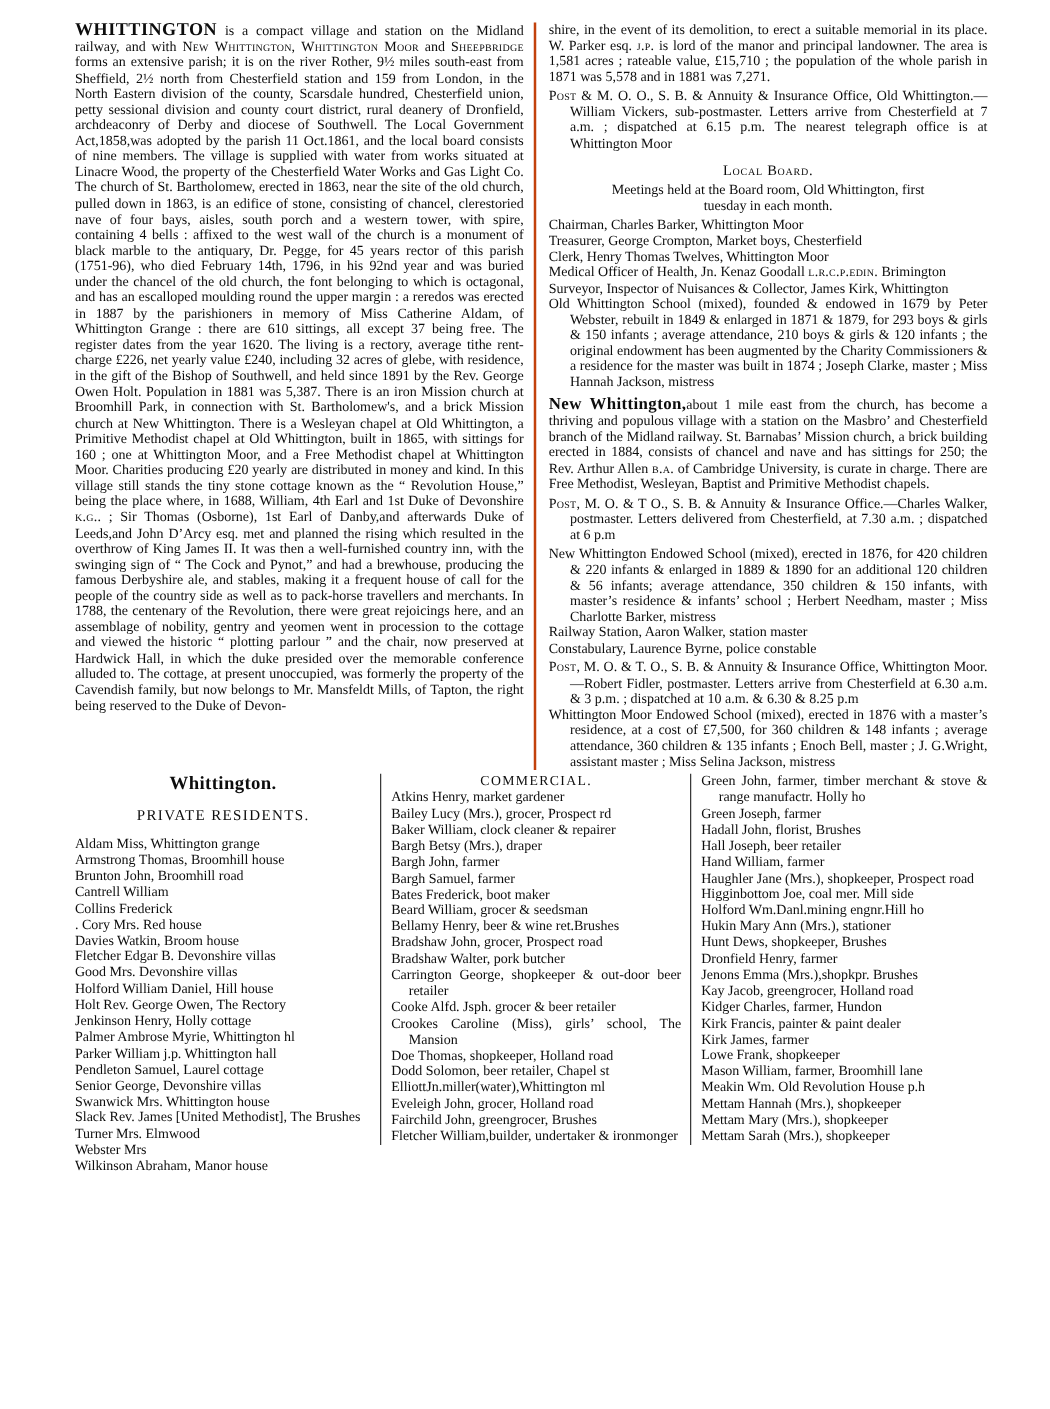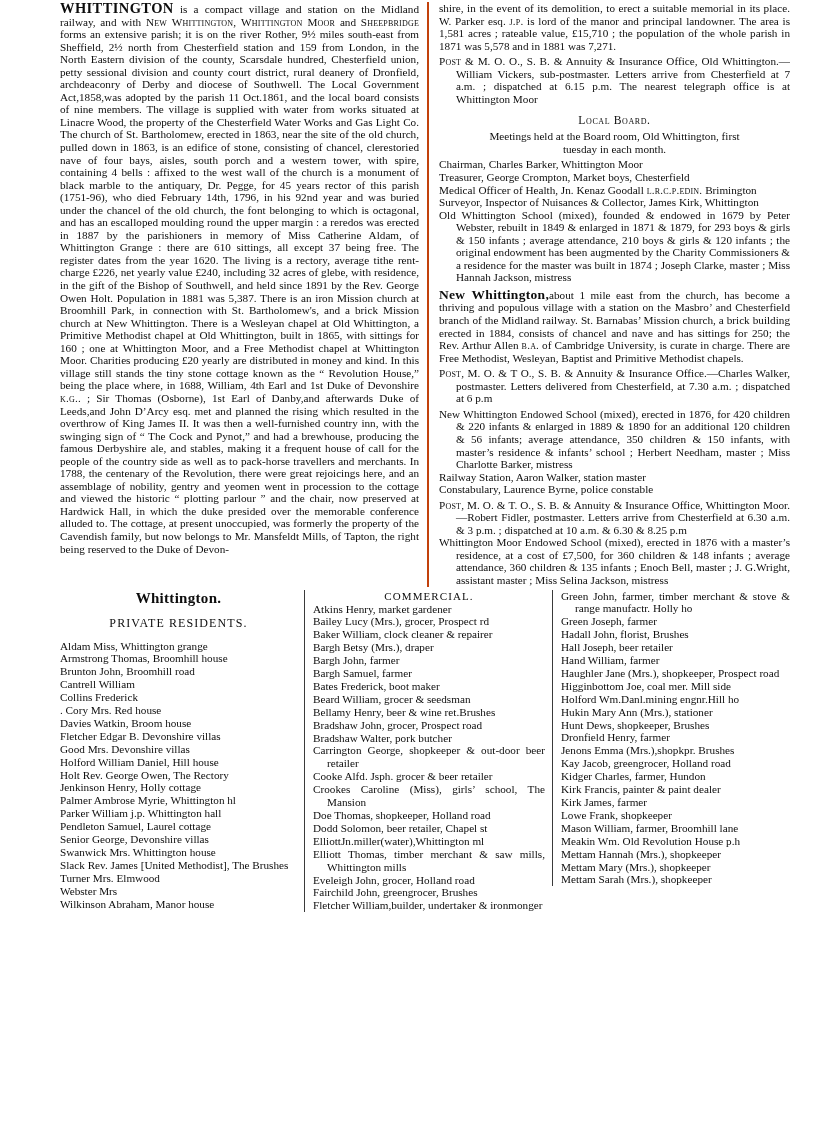--- a/index.html
+++ b/index.html
@@ -11,21 +11,21 @@
     width: 840px;
     height: 1127px;
     font-family: "Liberation Serif", "DejaVu Serif", serif;
     color: #0d0d0d;
     position: relative;
     overflow: hidden;
   }
   .page {
     position: absolute;
     left: 60px;
-    top: 2px;
+    top: 18px;
     width: 730px;
     height: 1100px;
   }
 
   
   .top-block {
     display: flex;
     align-items: flex-start;
     width: 730px;
   }
@@ -165,20 +165,21 @@
 
       <div class="section-head">Local Board.</div>
 
       <p class="meeting">Meetings held at the Board room, Old Whittington, first</p>
       <p class="meeting">tuesday in each month.</p>
 
       <div class="gap-sm"></div>
 
       <p class="entry flat">Chairman, Charles Barker, Whittington Moor</p>
       <p class="entry flat">Treasurer, George Crompton, Market boys, Chesterfield</p>
+      <p class="entry flat">Clerk, Henry Thomas Twelves, Whittington Moor</p>
       <p class="entry"><span>Medical Officer of Health, Jn. Kenaz Goodall </span><span class="smallcaps">l.r.c.p.edin.</span><span> Brimington</span></p>
       <p class="entry">Surveyor, Inspector of Nuisances &amp; Collector, James Kirk, Whittington</p>
       <p class="entry">Old Whittington School (mixed), founded &amp; endowed in 1679 by Peter Webster, rebuilt in 1849 &amp; enlarged in 1871 &amp; 1879, for 293 boys &amp; girls &amp; 150 infants ; average attendance, 210 boys &amp; girls &amp; 120 infants ; the original endowment has been augmented by the Charity Commissioners &amp; a residence for the master was built in 1874 ; Joseph Clarke, master ; Miss Hannah Jackson, mistress</p>
 
       <div class="gap"></div>
 
       <p class="body"><span class="newhead">New Whittington,</span><span>about 1 mile east from the church, has become a thriving and populous village with a station on the Masbro’ and Chesterfield branch of the Midland railway. St. Barnabas’ Mission church, a brick building erected in 1884, consists of chancel and nave and has sittings for 250; the Rev. Arthur Allen </span><span class="smallcaps">b.a.</span><span> of Cambridge University, is curate in charge. There are Free Methodist, Wesleyan, Baptist and Primitive Methodist chapels.</span></p>
 
       <div class="gap-sm"></div>
 
@@ -239,21 +240,20 @@
       <p class="dir-entry">Beard William, grocer &amp; seedsman</p>
       <p class="dir-entry">Bellamy Henry, beer &amp; wine ret.Brushes</p>
       <p class="dir-entry">Bradshaw John, grocer, Prospect road</p>
       <p class="dir-entry">Bradshaw Walter, pork butcher</p>
       <p class="dir-entry just">Carrington George, shopkeeper &amp; out-door beer retailer</p>
       <p class="dir-entry">Cooke Alfd. Jsph. grocer &amp; beer retailer</p>
       <p class="dir-entry just">Crookes Caroline (Miss), girls’ school, The Mansion</p>
       <p class="dir-entry">Doe Thomas, shopkeeper, Holland road</p>
       <p class="dir-entry">Dodd Solomon, beer retailer, Chapel st</p>
       <p class="dir-entry">ElliottJn.miller(water),Whittington ml</p>
-      <p class="dir-entry just">Elliott Thomas, timber merchant &amp; saw mills, Whittington mills</p>
       <p class="dir-entry">Eveleigh John, grocer, Holland road</p>
       <p class="dir-entry">Fairchild John, greengrocer, Brushes</p>
       <p class="dir-entry just">Fletcher William,builder, undertaker &amp; ironmonger</p>
     </div>
 
     <div class="dir-col dir-col-3">
       <p class="dir-entry just">Green John, farmer, timber merchant &amp; stove &amp; range manufactr. Holly ho</p>
       <p class="dir-entry">Green Joseph, farmer</p>
       <p class="dir-entry">Hadall John, florist, Brushes</p>
       <p class="dir-entry">Hall Joseph, beer retailer</p>

